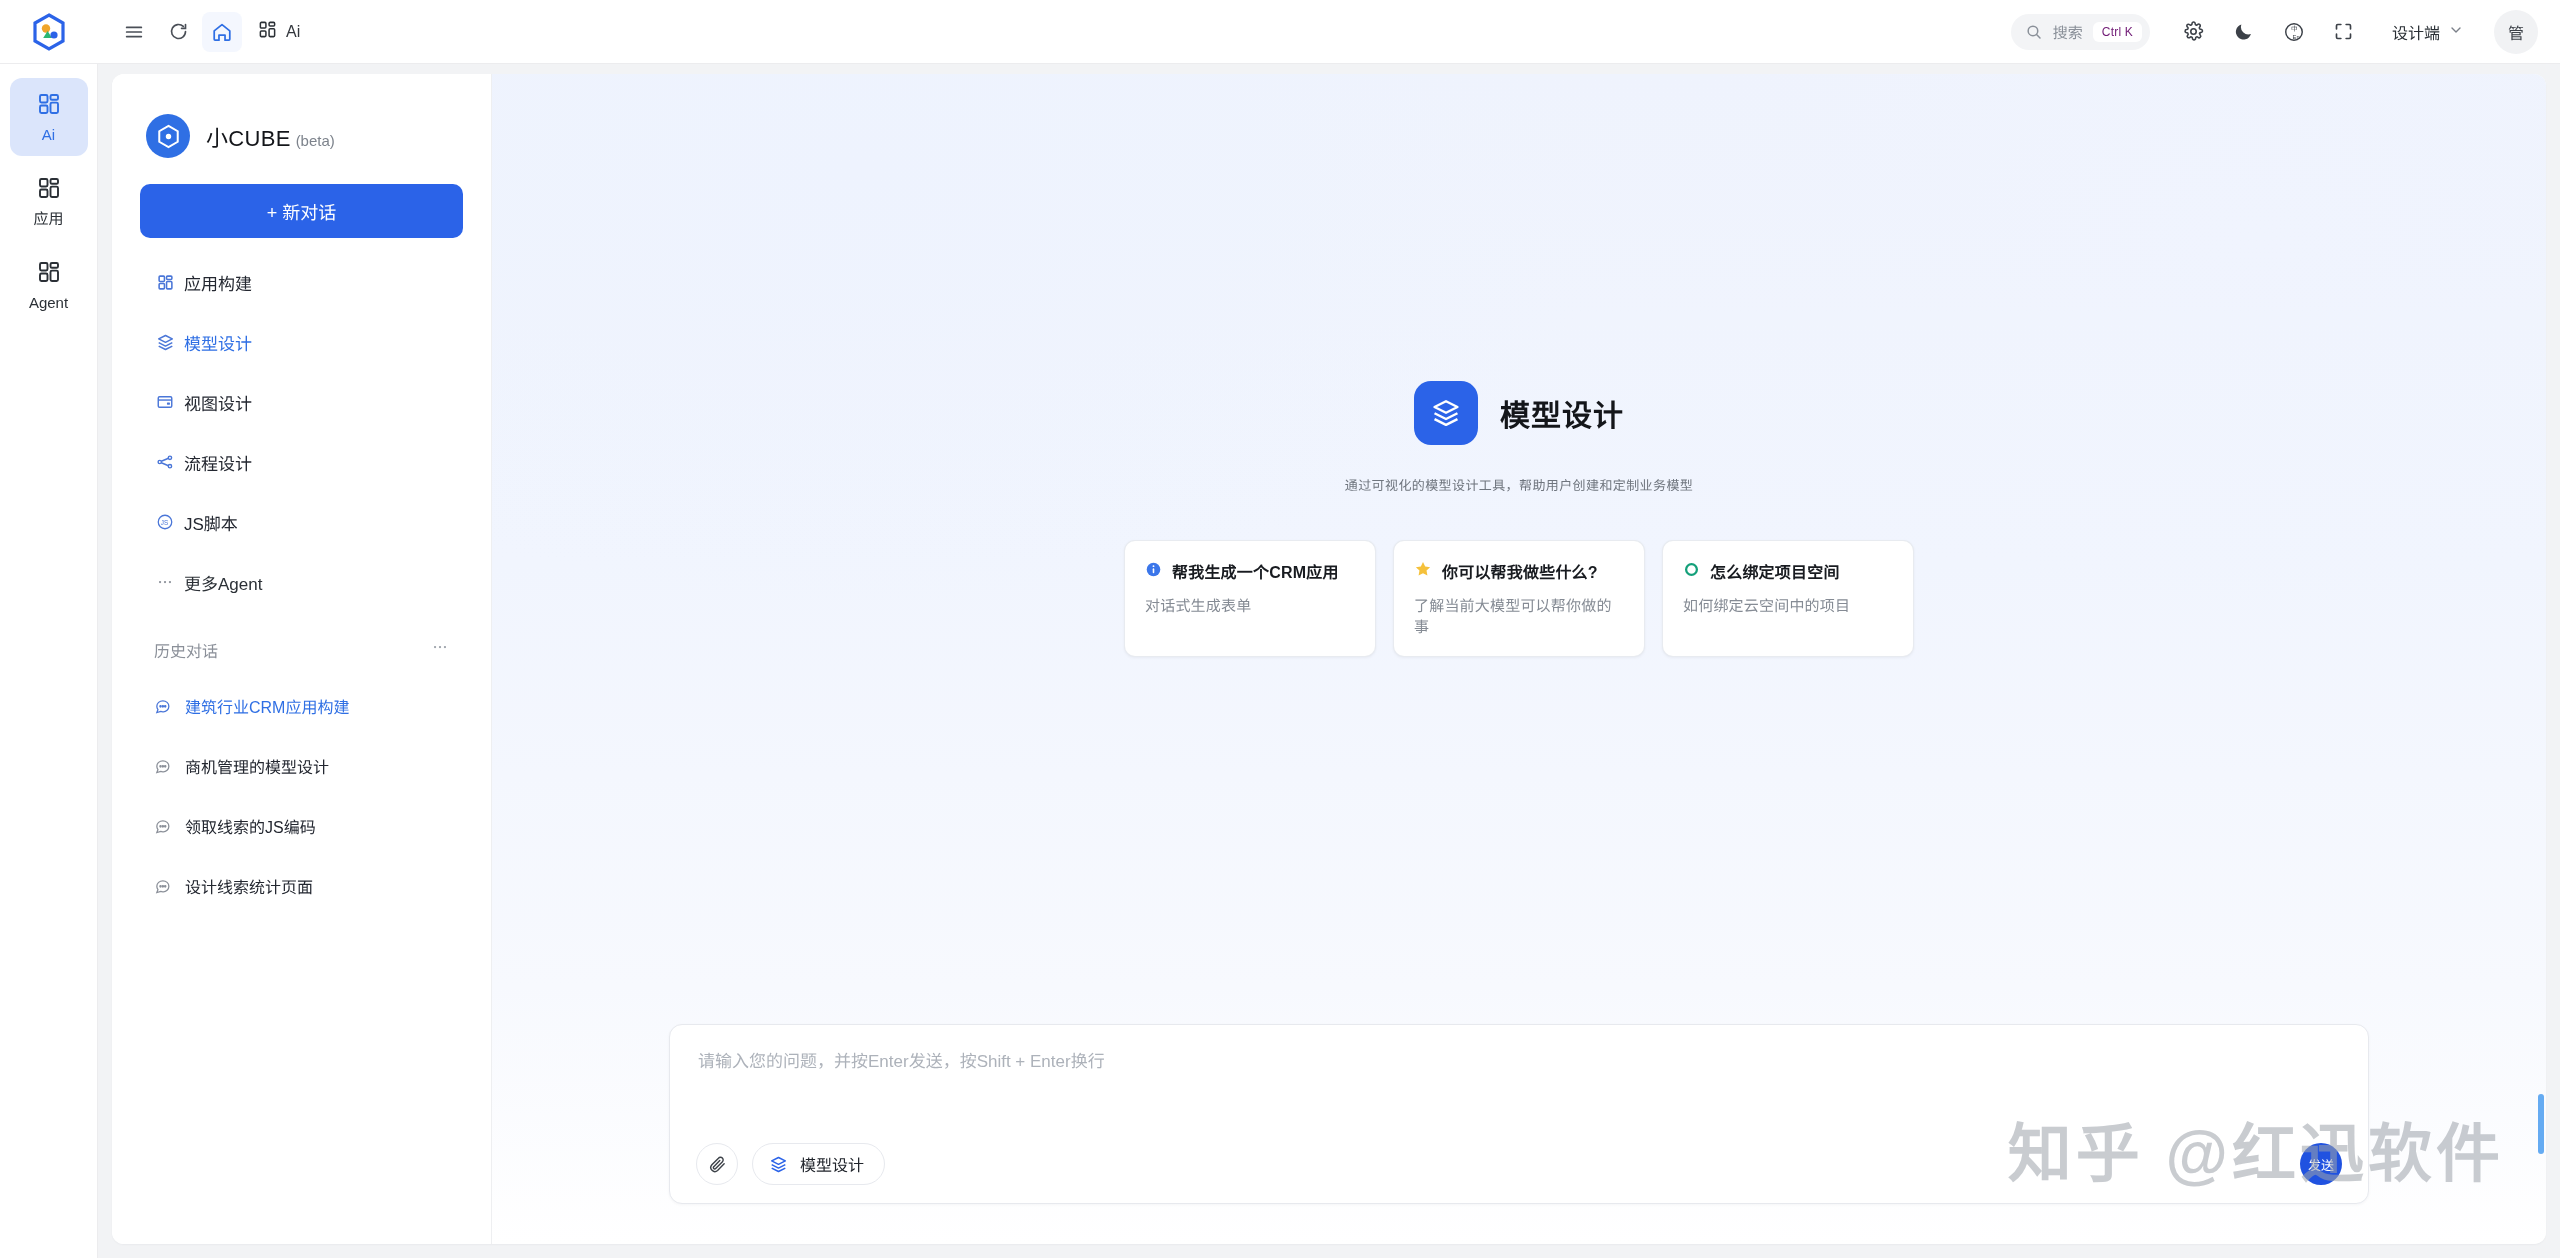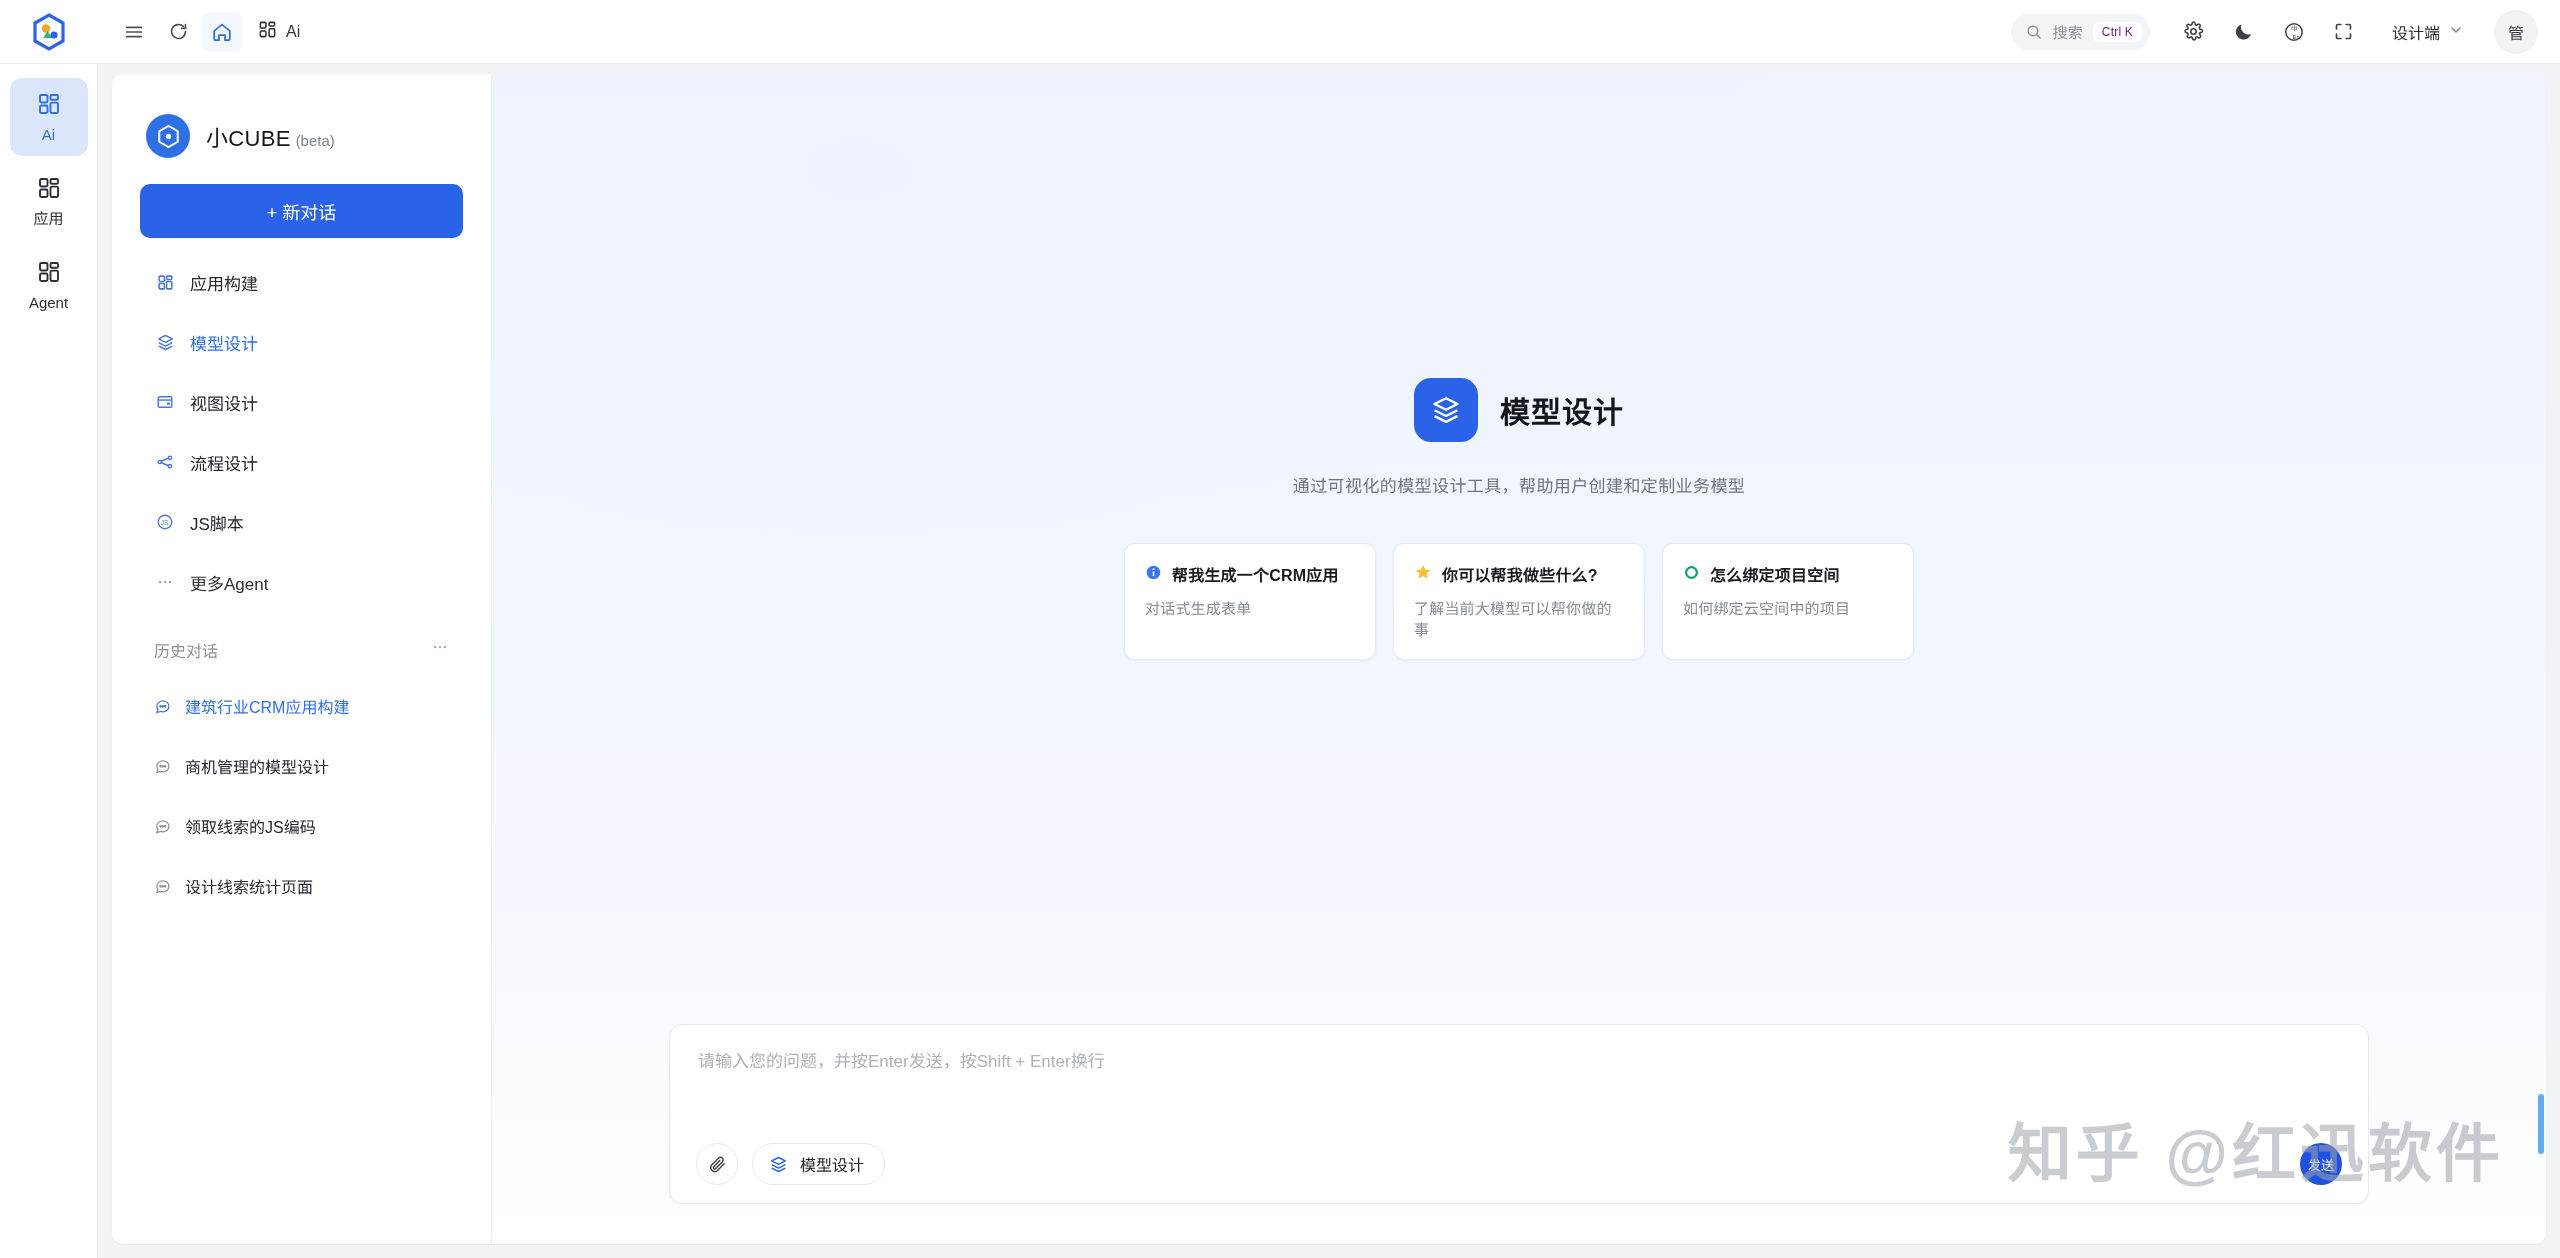--- a/index.html
+++ b/index.html
@@ -122,21 +122,21 @@
     height: 54px; border-radius: 10px; background: #2b63e8;
     color: #fff; font-size: 18px; font-weight: 500;
     display: flex; align-items: center; justify-content: center;
     cursor: pointer; border: none; width: 100%;
     margin-bottom: 14px;
     font-family: inherit;
   }
 
   .agent-list { display: flex; flex-direction: column; }
   .agent-item {
-    display: flex; align-items: center; gap: 14px;
+    display: flex; align-items: center; gap: 8px;
     height: 60px; padding: 0 14px; border-radius: 9px;
     color: #232730; font-size: 17px; cursor: pointer;
   }
   .agent-item.active { color: #2f6fe4; }
   .agent-item .ai-ic { width: 22px; display: flex; align-items: center; justify-content: center; color: #4a76d8; flex: none; }
   .agent-item.more .ai-ic { color: #8b9099; }
   .agent-item.more { color: #2b3036; }
 
   .hist-head {
     display: flex; justify-content: space-between;
@@ -167,21 +167,21 @@
     overflow: hidden;
   }
   .main-center { flex: 1; display: flex; flex-direction: column; align-items: center; justify-content: center; padding-bottom: 60px; }
 
   .hero-head { display: flex; align-items: center; gap: 22px; margin-bottom: 30px; }
   .hero-badge {
     width: 64px; height: 64px; border-radius: 17px; background: #2b63e8;
     display: flex; align-items: center; justify-content: center;
   }
   .hero-title { font-size: 30px; font-weight: 700; color: #14161a; letter-spacing: 1px; }
-  .hero-sub { font-size: 17px; color: #6f757e; letter-spacing: .4px; margin-bottom: 46px; }
+  .hero-sub { font-size: 13px; color: #6f757e; letter-spacing: .4px; margin-bottom: 46px; }
 
   .cards { display: flex; gap: 17px; }
   .card {
     width: 252px; background: #fff; border-radius: 11px;
     padding: 18px 20px 20px 20px; cursor: pointer;
     box-shadow: 0 1px 3px rgba(16,24,40,.05);
     border: 1px solid rgba(230,233,238,.9);
   }
   .card-top { display: flex; align-items: center; gap: 10px; margin-bottom: 11px; }
   .card-title { font-size: 16px; font-weight: 700; color: #181b20; letter-spacing: .2px; }

